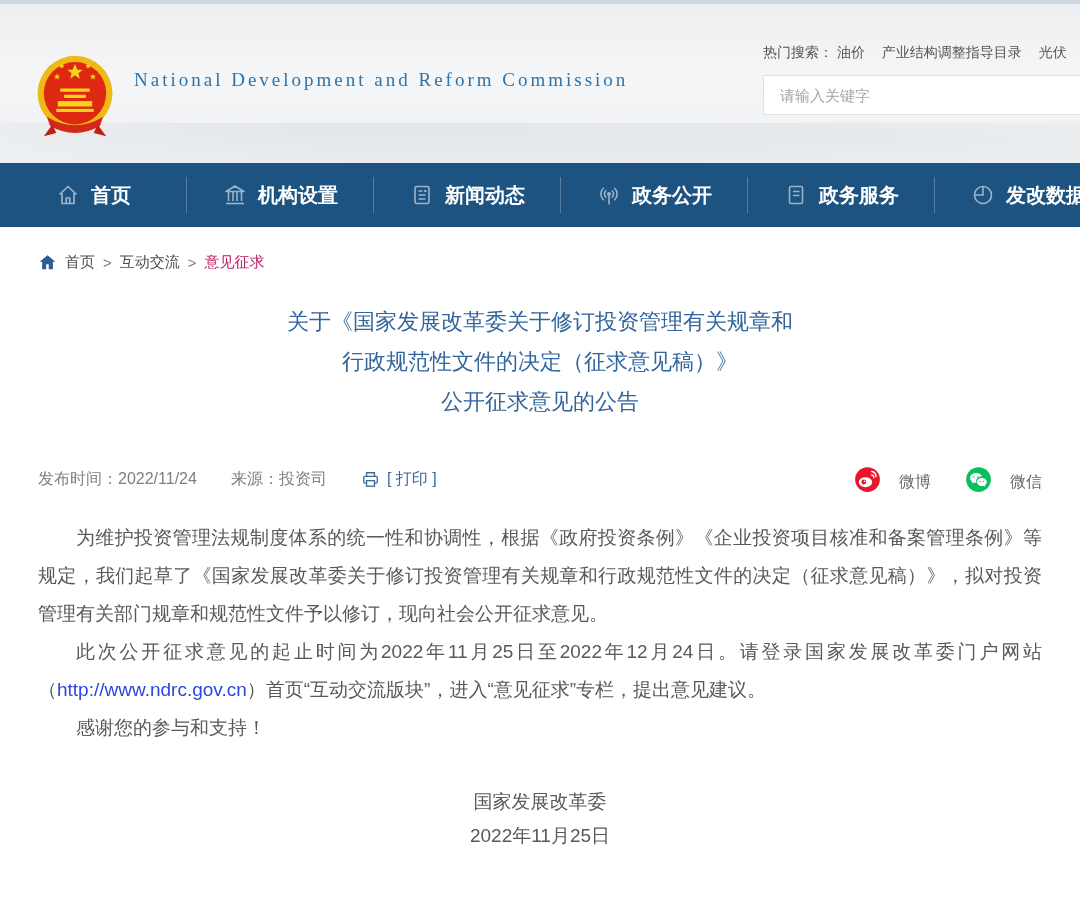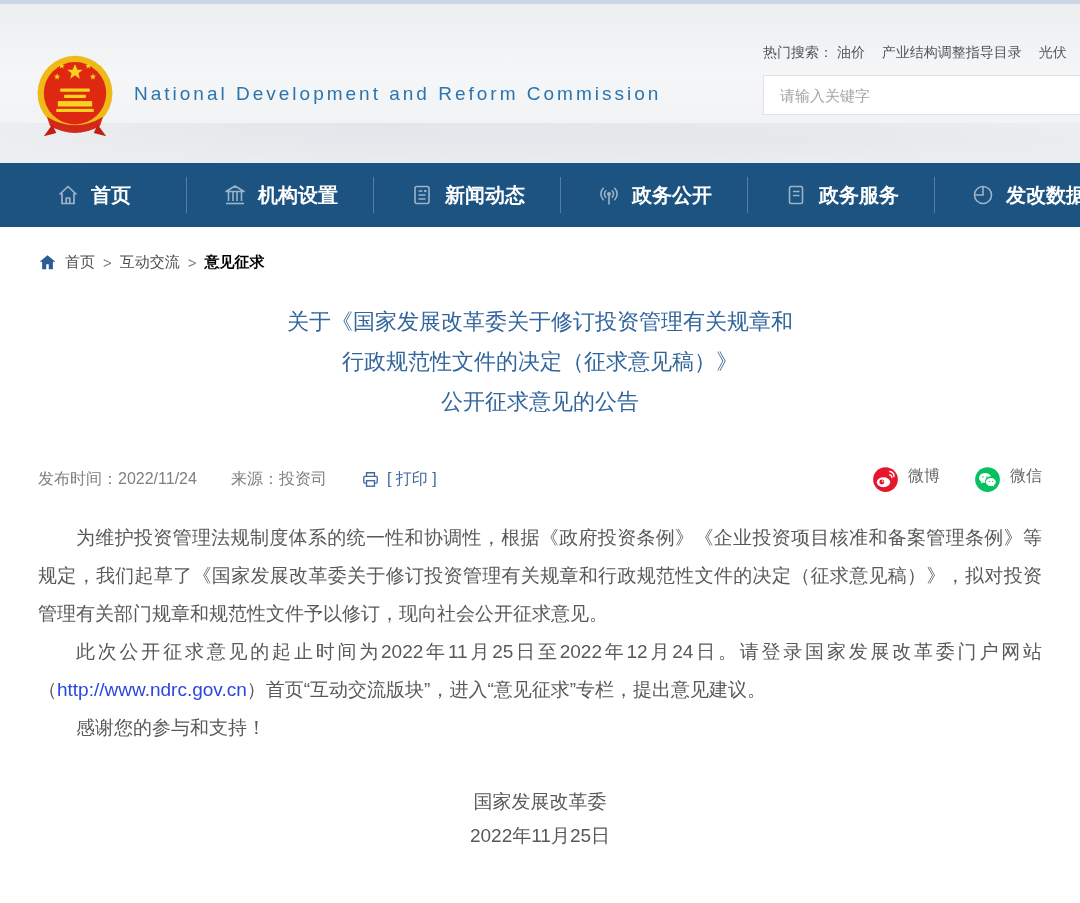--- a/index.html
+++ b/index.html
@@ -12,21 +12,21 @@
   
   .header { position:relative; height:159px;
     background:linear-gradient(180deg,#eceef0 0%,#f5f6f8 45%,#eef0f2 100%); overflow:hidden; }
   .header::after { content:""; position:absolute; left:0; right:0; bottom:-30px; height:70px;
     background:radial-gradient(ellipse at 35% 0%, #e2e5e9 0%, rgba(226,229,233,0) 60%),
                radial-gradient(ellipse at 75% 20%, #e6e9ec 0%, rgba(230,233,236,0) 55%); }
   .brand { position:absolute; left:36px; top:50px; display:flex; align-items:flex-start; z-index:2; }
   .emblem { width:78px; height:91px; flex:0 0 auto; }
   .brand-titles { margin-left:20px; padding-top:8px; }
   .site-title-cn { font-size:34px; font-weight:bold; color:#2371ae; letter-spacing:1.5px; white-space:nowrap; }
-  .site-title-en { font-size:19px; color:#2b74ad; letter-spacing:3px; margin-top:21px; white-space:nowrap; }
+  .site-title-en { font-size:19px; color:#2b74ad; letter-spacing:3px; margin-top:7px; white-space:nowrap;font-family:Liberation Serif, serif; }
 
   .header-right { position:absolute; left:763px; top:40px; width:330px; z-index:2; }
   .hot-search { font-size:14px; color:#555; white-space:nowrap; }
   .hot-search a { color:#555; text-decoration:none; margin-right:13px; }
   .search-box { margin-top:13px; width:330px; height:40px; background:#fff; border:1px solid #e2e2e2; }
   .search-box input { width:100%; height:100%; border:0; outline:none; padding:0 16px;
     font-size:15px; color:#333; font-family:inherit; }
   .search-box input::placeholder { color:#a5a5a5; }
 
   
@@ -38,34 +38,34 @@
     width:1px; background:rgba(255,255,255,0.25); }
   .nav-icon { width:24px; height:24px; color:#9db4c8; flex:0 0 auto; }
   .nav-icon svg { width:100%; height:100%; display:block; }
 
   
   .breadcrumb { display:flex; align-items:center; gap:8px; padding:26px 0 0 38px; font-size:15px; color:#4d4d4d; }
   .crumb-home { width:19px; height:19px; color:#2a5d94; cursor:pointer; }
   .crumb-home svg { width:100%; height:100%; display:block; }
   .crumb-link { color:#4d4d4d; cursor:pointer; }
   .crumb-sep { color:#7a7a7a; }
-  .crumb-current { color:#000000; font-weight:bold; }
+  .crumb-current { color:#be185d; font-weight:normal; }
 
   
   .article-title { margin-top:30px; text-align:center; color:#31659c; font-size:22px;
     font-weight:normal; line-height:40px; }
 
   
   .meta-row { margin:44px 38px 0 38px; display:flex; align-items:center; font-size:16px; color:#7f7f7f; }
   .meta-item { margin-right:34px; white-space:nowrap; }
   .print-btn { display:flex; align-items:center; gap:7px; color:#41699a; cursor:pointer; white-space:nowrap; }
   .print-icon { width:19px; height:19px; }
   .print-icon svg { width:100%; height:100%; display:block; }
   .meta-share { margin-left:auto; display:flex; align-items:center; gap:34px; }
-  .share-item { display:flex; align-items:flex-start; gap:9px; color:#666; cursor:pointer; }
+  .share-item { display:flex; align-items:flex-end; gap:18px; color:#666; cursor:pointer; }
   .share-icon { width:27px; height:27px; }
   .share-icon svg { width:100%; height:100%; display:block; }
 
   
   .article-body { margin:26px 38px 0 38px; font-size:19px; color:#595959; line-height:38px; }
   .article-body p { text-indent:2em; text-align:justify; }
   .link-url { color:#2b47e0; text-decoration:none; }
   .link-attachment { color:#4a3cd8; text-decoration:none; }
 
   .signature { margin-top:38px; text-align:center; font-size:19px; color:#595959; line-height:34px; }

